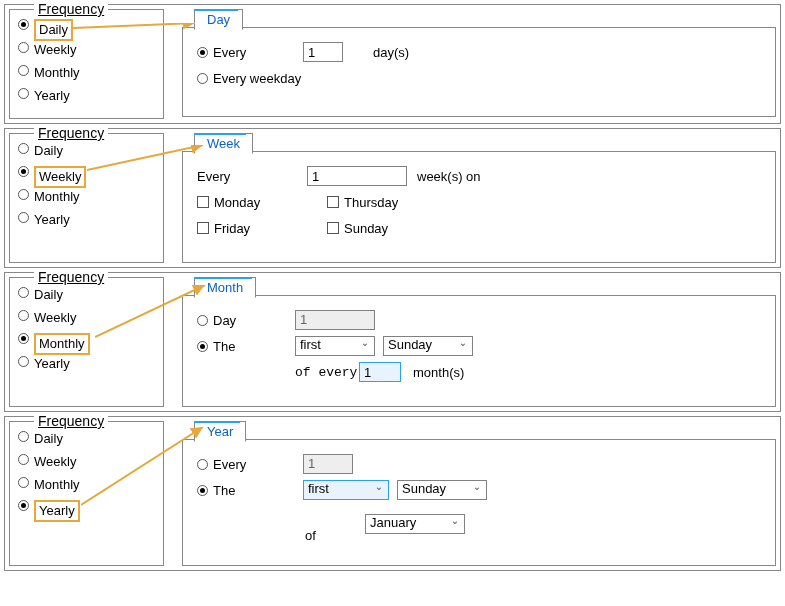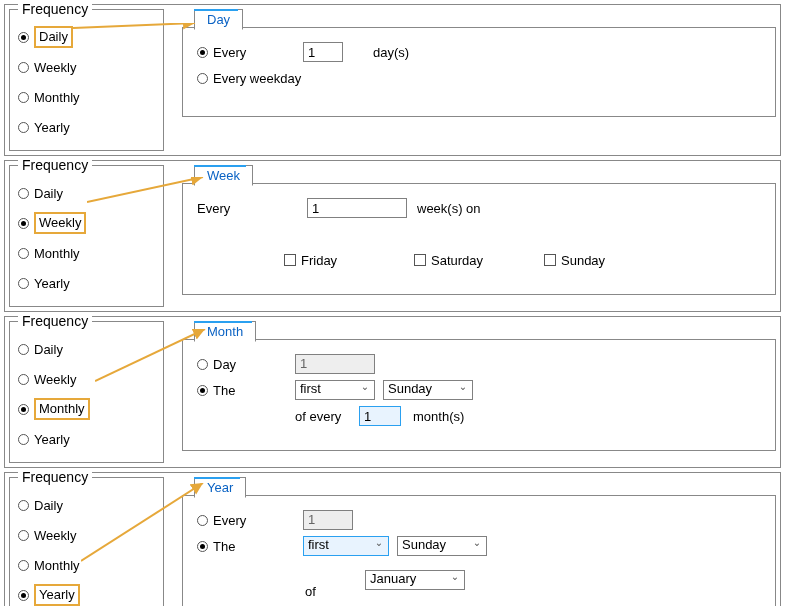--- a/index.html
+++ b/index.html
@@ -23,30 +23,31 @@
     position: relative;
     border: 1px solid #888;
     width: 155px;
     min-height: 110px;
     padding: 8px 8px 4px 8px;
     margin-right: 18px;
   }
   .freq-box .legend {
     position: absolute;
     top: -9px;
-    left: 8px;
+    left: 24px;
     background: #fff;
     padding: 0 4px;
     font-size: 14px;
+    text-decoration: underline;
   }
   .radio-line {
     display: flex;
-    align-items: center;
+    align-items: flex-start;
     height: 22px;
-    margin: 8px 0;
+    margin: 1px 0;
   }
   .radio-dot {
     width: 11px;
     height: 11px;
     border: 1px solid #555;
     border-radius: 50%;
     margin-right: 5px;
     display: inline-flex;
     align-items: center;
     justify-content: center;
@@ -246,29 +247,33 @@
     <div class="tab-top" style="width:52px;"></div>
     <div class="tab">Week</div>
     <div class="pane">
       <div class="line">
         <span class="lbl-col" style="width:110px;">Every</span>
         <input class="field" style="width: 100px;" value="1">
         <span style="width:10px;"></span>
         <span>week(s) on</span>
       </div>
       <div class="line" style="flex-wrap:wrap; padding-left:0;">
-      </div>
-      <div class="line" style="flex-wrap:wrap;justify-content:center;">
+        <span class="chkline">
+            <span class="chk"></span>
+            <span>Monday</span>
+          </span>
+        <span class="chkline">
+            <span class="chk"></span>
+            <span>Thursday</span>
+          </span>
+      </div>
+      <div class="line" style="flex-wrap:wrap;">
         <span class="chkline">
             <span class="chk"></span>
             <span>Friday</span>
-          </span>
-        <span class="chkline">
-            <span class="chk"></span>
-            <span>Saturday</span>
           </span>
         <span class="chkline">
             <span class="chk"></span>
             <span>Sunday</span>
           </span>
       </div>
     </div>
   </div>
 </div>
 
@@ -321,21 +326,21 @@
           <span class="chev">⌄</span>
         </span>
         <span style="width:8px;"></span>
         <span class="select" style="width:90px;">
           <span>Sunday</span>
           <span class="chev">⌄</span>
         </span>
       </div>
       <div class="line">
         <span style="width:98px;"></span>
-        <span style="width:64px;">of every</span>
+        <span style="width:64px;font-family:Liberation Mono, monospace;">of every</span>
         <input class="field active" style="width: 42px;" value="1">
         <span style="width:12px;"></span>
         <span>month(s)</span>
       </div>
     </div>
   </div>
 </div>
 
 <div class="row" style="margin-bottom:0;">
   <div class="freq-box">

